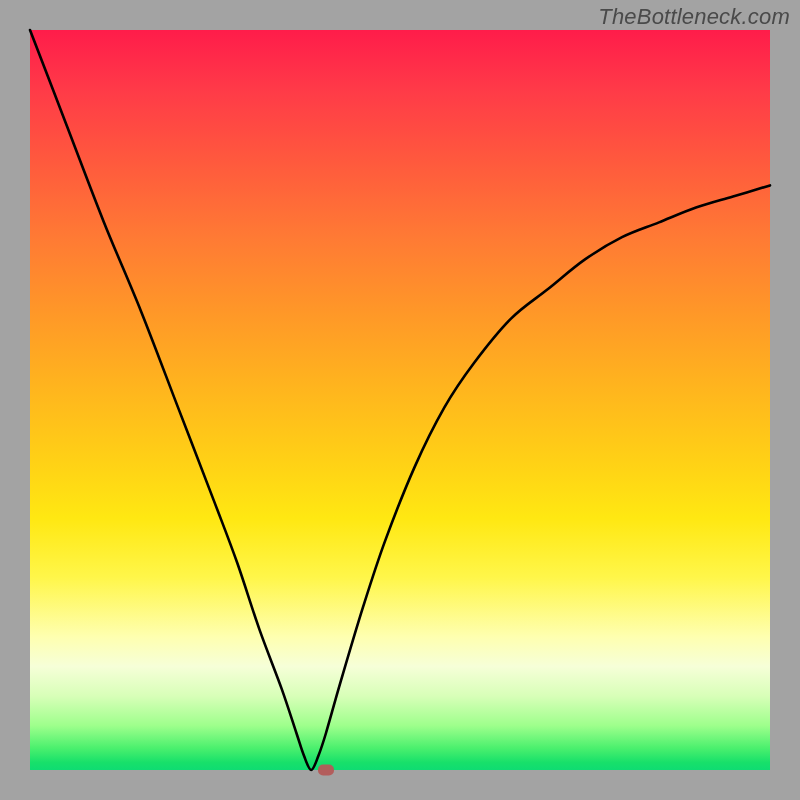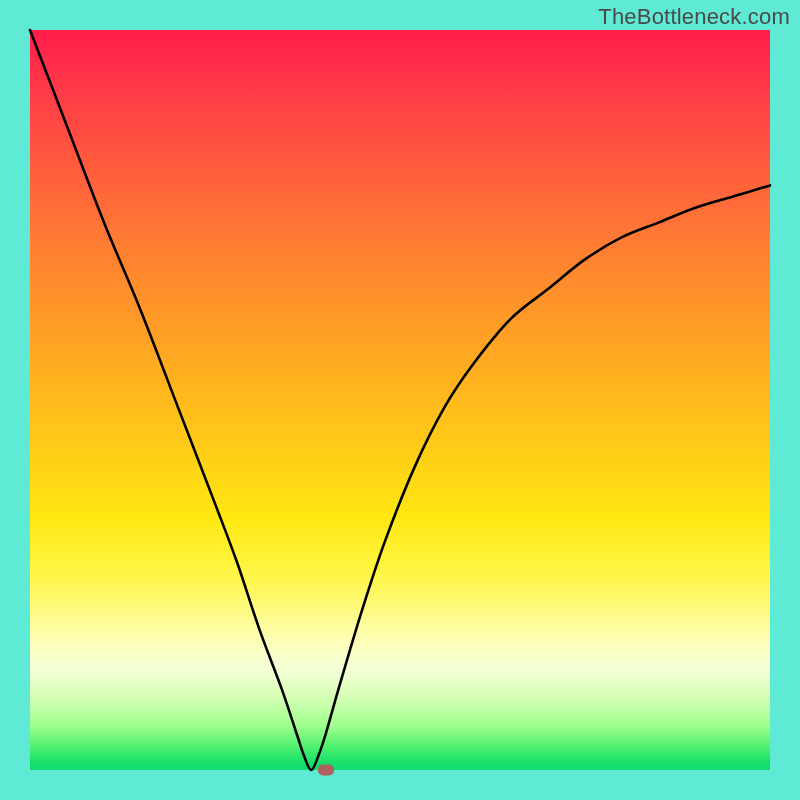--- a/index.html
+++ b/index.html
@@ -8,21 +8,22 @@
     width: 800px;
     height: 800px;
     overflow: hidden;
     background: #000;
     font-family: Arial, Helvetica, sans-serif;
   }
   .frame {
     position: relative;
     width: 800px;
     height: 800px;
-    background: #5eead4;
+    background: #a3a3a3;
+    font-style: italic;
   }
   .plot-area {
     position: absolute;
     left: 30px;
     top: 30px;
     width: 740px;
     height: 740px;
     
     background: linear-gradient(to bottom,
       #ff1c4a 0%,

